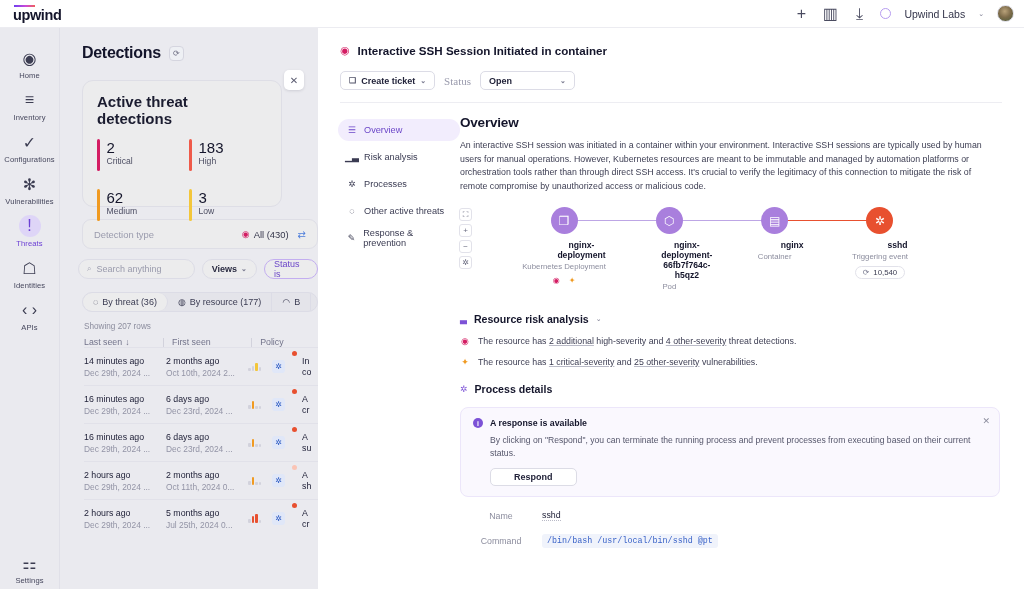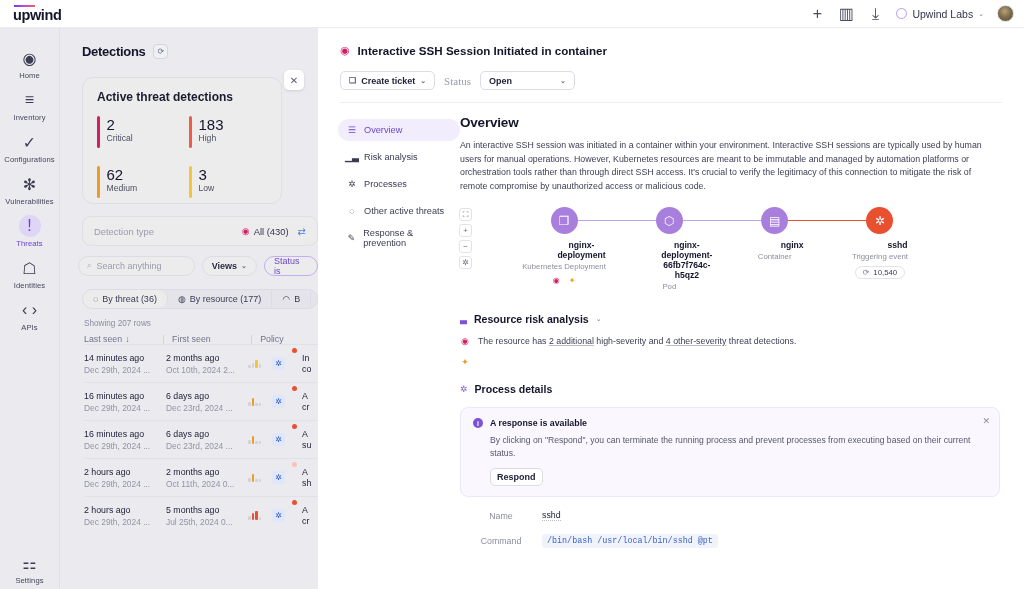--- a/index.html
+++ b/index.html
@@ -19,21 +19,21 @@
     border-bottom: 1px solid #ececf1;
   }
   .logo-wrap { margin-left: 13px; display: flex; flex-direction: column; }
   .logo-bar { width: 21px; height: 2.5px; margin-left: 1px; margin-bottom: 1px;
     background: linear-gradient(90deg, #6e3ef0 0%, #c94ad8 55%, #f0605a 100%); }
   .logo-text { font-size: 14.5px; font-weight: 700; letter-spacing: -0.4px; color: #14152b; line-height: 14px; }
 
   .topbar-right { margin-left: auto; display: flex; align-items: center; gap: 13px; padding-right: 10px; }
   .tb-icon { width: 16px; height: 16px; display: flex; align-items: center; justify-content: center;
     color: #4a4b60; cursor: pointer; }
-  .org-chip { display: flex; align-items: center; gap: 5px; cursor: pointer; text-align: center; }
+  .org-chip { display: flex; align-items: center; gap: 13px; cursor: pointer; text-align: center; }
   .org-ring { width: 11px; height: 11px; border: 1.4px solid #b69cf0; border-radius: 50%; }
   .org-name { font-size: 10.5px; color: #33344a; }
   .chev { font-size: 7px; color: #7a7b90; }
   .avatar { width: 17px; height: 17px; border-radius: 50%;
     background: radial-gradient(circle at 45% 35%, #b9a27a 0%, #7d6b4a 48%, #4a5b3a 100%);
     border: 1px solid #dcdce6; }
 
   
   .leftnav {
     position: absolute; top: 28px; left: 0; width: 60px; height: 561px;
@@ -48,33 +48,33 @@
   .nav-item.active .nav-ico { background: #ded5f7; border-radius: 50%; color: #6b3fd4; }
   .nav-item.active .nav-label { color: #6b3fd4; }
   .nav-bottom { margin-top: auto; padding-bottom: 4px; }
 
   
   .detections {
     position: absolute; top: 28px; left: 60px; width: 258px; height: 561px;
     background: #eaeaef; overflow: hidden;
   }
   .det-head { display: flex; align-items: center; padding: 16px 0 0 22px; }
-  .det-title { font-size: 13px; font-weight: 700; color: #14152b; letter-spacing: -0.3px; }
+  .det-title { font-size: 16px; font-weight: 700; color: #14152b; letter-spacing: -0.3px; }
   .det-refresh { margin-left: 8px; width: 15px; height: 15px; border: 1px solid #d5d5df;
     border-radius: 4px; background:#eef0f4; display: flex; align-items: center; justify-content: center;
     font-size: 8px; color: #6c6d82; cursor: pointer; }
   .det-close { position: absolute; right: 14px; top: 42px; width: 20px; height: 20px;
     background: #fff; border-radius: 5px; box-shadow: 0 1px 3px rgba(20,21,43,.13);
     display: flex; align-items: center; justify-content: center; font-size: 10px; color: #5a5b70; cursor: pointer; }
 
   .stat-card {
     margin: 18px 0 0 22px; width: 200px; height: 127px;
     border: 1px solid #dedee6; border-radius: 11px; background: #ececed; padding: 12px 14px;
   }
-  .stat-title { font-size: 12px; font-weight: 700; color: #1b1c30; }
+  .stat-title { font-size: 15px; font-weight: 700; color: #1b1c30; }
   .stat-grid { display: grid; grid-template-columns: 1fr 1fr; gap: 18px 14px; margin-top: 12px; }
   .stat-cell { display: flex; gap: 7px; }
   .stat-bar { width: 2.5px; border-radius: 2px; height: 32px; }
   .stat-num { font-size: 15px; font-weight: 400; color: #14152b; line-height: 17px; }
   .stat-lbl { font-size: 8.6px; color: #4d4e63; }
 
   .type-bar { margin: 12px 0 0 22px; width: 236px; height: 30px;
     border: 1px solid #dedee6; border-radius: 9px; background: #ececed;
     display: flex; align-items: center; padding: 0 11px; }
   .type-ph { font-size: 9.4px; color: #9a9bad; }
@@ -173,21 +173,21 @@
   
   .resp-card { margin-top: 12px; border: 1px solid #ece6fa; border-radius: 8px; background: #faf8fe;
     padding: 10px 12px; position: relative; }
   .resp-head { display: flex; align-items: center; gap: 7px; }
   .info-ico { width: 10px; height: 10px; border-radius: 50%; background: #7c52d6; color: #fff;
     font-size: 7px; display: flex; align-items: center; justify-content: center; font-weight: 700; }
   .resp-title { font-size: 8.8px; font-weight: 700; color: #14152b; }
   .resp-x { position: absolute; right: 9px; top: 8px; font-size: 9px; color: #8c8d9e; cursor: pointer; }
   .resp-body { margin: 6px 0 0 17px; font-size: 8.6px; line-height: 12.5px; color: #55566b; }
   .resp-btn { margin: 9px 0 0 17px; height: 18px; border: 1px solid #dcdce6; border-radius: 5px;
-    background: #fff; display: inline-flex; align-items: center; padding: 0 6px;
+    background: #fff; display: inline-flex; align-items: center; padding: 0 23px;
     font-size: 9px; font-weight: 700; color: #22233a; cursor: pointer; }
 
   .kv { display: flex; align-items: center; margin-top: 13px; }
   .kv-k { width: 82px; font-size: 8.8px; color: #8c8d9e; text-align: center; }
   .kv-v { font-size: 8.8px; color: #22233a; border-bottom: 1px dotted #b9bac7; }
   .kv-code { font-family: "Liberation Mono", monospace; font-size: 8.4px; color: #3a63c8;
     background: #f0f3fb; border-radius: 3px; padding: 2px 5px; }
 </style>
 </head>
 <body>
@@ -543,20 +543,21 @@
           <span class="chev">⌄</span>
         </div>
 
         <div class="risk-line">
           <span class="risk-ico" style="color:#d41d63">◉</span>
           <span><span>The resource has </span><span class="u">2 additional</span><span> high-severity and </span><span class="u">4 other-severity</span><span> threat detections.</span></span>
         </div>
 
         <div class="risk-line">
           <span class="risk-ico" style="color:#f09a21">✦</span>
+          <span><span>The resource has </span><span class="u">1 critical-severity</span><span> and </span><span class="u">25 other-severity</span><span> vulnerabilities.</span></span>
         </div>
 
 
         <div class="sec-h2">
           <span class="ic">✲</span>
           <span class="tx">Process details</span>
         </div>
 
         <div class="resp-card">
           <div class="resp-x">✕</div>

